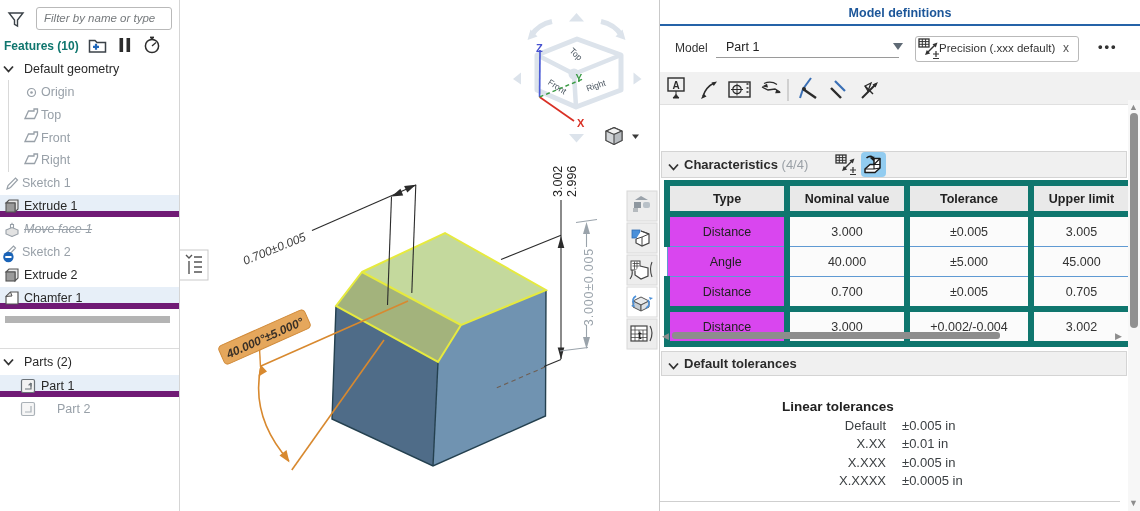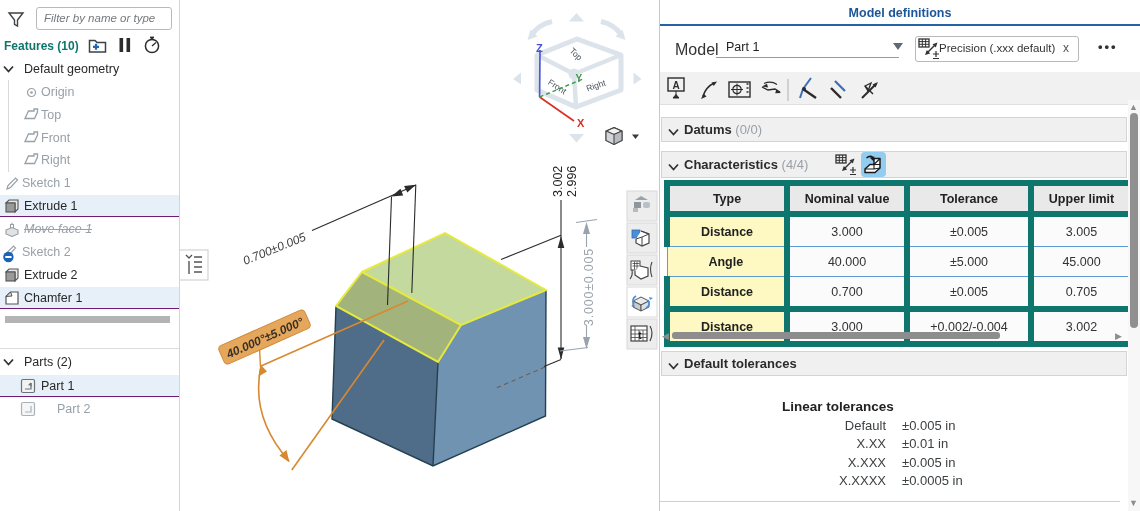--- a/index.html
+++ b/index.html
@@ -5,37 +5,37 @@
   html,body{margin:0;padding:0;}
   body{font-family:"Liberation Sans",sans-serif;background:#fff;}
   #app{position:relative;width:1140px;height:511px;overflow:hidden;background:#fff;}
   .abs{position:absolute;}
   
   #left{position:absolute;left:0;top:0;width:180px;height:511px;background:#fff;border-right:1px solid #d5d5d5;box-sizing:border-box;}
   #filterbox{position:absolute;left:36px;top:7px;width:136px;height:23px;border:1px solid #b9b9b9;border-radius:3px;box-sizing:border-box;color:#75797c;font-style:italic;font-size:11.5px;line-height:21px;padding-left:7px;}
   .trow{position:absolute;left:0;width:179px;height:22px;font-size:12.5px;color:#282828;line-height:22px;white-space:nowrap;}
   .trow .lbl{position:absolute;top:0;}
   .grey{color:#98a0a8;padding-left:10px;}
-  .sel{background:#e7eff8;border-bottom:1px solid #701a75;box-sizing:border-box;}
+  .sel{background:#e7eff8;border-bottom:6px solid #701a75;box-sizing:border-box;}
   .chev{position:absolute;top:5px;}
   
   #right{position:absolute;left:660px;top:0;width:480px;height:511px;background:#fff;}
   #rborder{position:absolute;left:659px;top:0;width:1px;height:511px;background:#c9c9c9;}
   #tabtitle{position:absolute;left:0;top:6px;width:480px;text-align:center;color:#1c5699;font-weight:bold;font-size:12.5px;}
   #tabline{position:absolute;left:0;top:24px;width:480px;height:2px;background:#2563a8;}
   #toolbar2{position:absolute;left:0;top:72px;width:480px;height:33px;background:#f1f1f1;border-bottom:1px solid #e0e0e0;box-sizing:border-box;}
   .secbar{position:absolute;left:1px;width:466px;height:25px;background:#f0f0f0;border:1px solid #d4d4d4;box-sizing:border-box;font-size:13px;font-weight:bold;color:#2b2b2b;line-height:23px;}
   .secbar .cnt{font-weight:normal;color:#9aa0a6;}
   .secbar svg{vertical-align:-2px;}
   table#chars{position:absolute;left:4px;top:180px;border-collapse:collapse;table-layout:fixed;font-size:12.5px;}
   #chars th,#chars td{border:6px solid #0f766e;text-align:center;padding:0;height:29px;overflow:hidden;}
   #chars th{height:25px;}
   #chars th{background:#e9e9e9;font-weight:bold;color:#222;}
   #chars td{background:#fbfbfb;color:#333;}
-  #chars td.tp{background:#fef9c3;font-weight:bold;color:#222;}
+  #chars td.tp{background:#d946ef;font-weight:normal;color:#222;}
   #chars tr.selr td{border-top:1px solid #5f9ad3;border-bottom:1px solid #5f9ad3;}
   #chars tr.selr td.tp{border-left:1px solid #5f9ad3;}
   #chars tr.r1 td{border-bottom:1px solid #5f9ad3;}
   #chars tr.r3 td{border-top:1px solid #5f9ad3;}
   
   .vsb{position:absolute;left:468px;top:100px;width:12px;height:411px;background:#f7f7f7;}
   .vthumb{position:absolute;left:470px;top:113px;width:8px;height:215px;background:#909090;border-radius:4px;}
   .hsb-thumb{position:absolute;left:12px;top:332px;width:328px;height:7px;background:#8d8d8d;border-radius:3px;}
   .arr{position:absolute;color:#8d8d8d;font-size:9px;}
   
@@ -307,21 +307,21 @@
       <path d="M631 330 l16 0 M635 326 l0 15 M639 330 l0 11 M643 330 l0 11 M631 334 l16 0 M631 337.5 l16 0" stroke="#444" stroke-width="0.8"></path>
       <text x="640" y="339" font-size="10" font-weight="bold" fill="#222" text-anchor="middle">t</text>
       <path d="M650 326 q4 7 0 15" stroke="#444" stroke-width="1.2" fill="none"></path>
     </g>
   </svg>
 
   <div id="rborder"></div>
   <div id="right">
     <div id="tabtitle">Model definitions</div>
     <div id="tabline"></div>
-    <div class="abs" style="left:15px;top:41px;font-size:16px;color:#333;">Model</div>
+    <div class="abs" style="left:15px;top:41px;font-size:12px;color:#333;">Model</div>
     <div class="abs" style="left:66px;top:40px;font-size:12.5px;color:#222;">Part 1</div>
     <div class="abs" style="left:56px;top:57px;width:183px;height:1px;background:#9a9a9a;"></div>
     <svg class="abs" style="left:233px;top:43px" width="10" height="8" viewBox="0 0 10 8">
         <path d="M0 0 L10 0 L5 7 Z" fill="#5f6a75"></path>
       </svg>
 
     <div class="abs" style="left:255px;top:36px;width:164px;height:26px;border:1px solid #b9b9b9;border-radius:3px;box-sizing:border-box;background:#fff;"></div>
     <svg class="abs" style="left:258px;top:38px" width="23" height="22" viewBox="0 0 23 22">
       <rect x="1" y="1" width="10" height="8" fill="none" stroke="#333" stroke-width="1.3"></rect>
       <path d="M1 3.6 L11 3.6 M1 6.3 L11 6.3 M4.3 1 L4.3 9 M7.6 1 L7.6 9" stroke="#333" stroke-width="1"></path>
@@ -376,25 +376,20 @@
       </g>
 
       <g transform="translate(194,0)">
         <path d="M2 21 L16 7" stroke="#2b2b2b" stroke-width="2"></path>
         <path d="M18 5 L12.5 7.5 L15.5 10.5 Z" fill="#2b2b2b"></path>
         <path d="M5 9 L13 17" stroke="#2b2b2b" stroke-width="1.4"></path>
         <path d="M5 9 L11 6 L8 14 Z" fill="none" stroke="#2b2b2b" stroke-width="1.3"></path>
       </g>
     </svg>
 
-    <div class="secbar" style="top:117px;">
-      <svg style="margin:0 5px 0 6px" width="11" height="8" viewBox="0 0 11 8">
-          <path d="M1 1.5 L5.5 6.5 L10 1.5" fill="none" stroke="#333" stroke-width="1.8"></path>
-        </svg>Datums <span class="cnt">(0/0)</span>
-    </div>
 
     <div class="secbar" style="top:151px;height:27px;line-height:25px;">
       <svg style="margin:0 5px 0 6px" width="11" height="8" viewBox="0 0 11 8">
           <path d="M1 1.5 L5.5 6.5 L10 1.5" fill="none" stroke="#333" stroke-width="1.8"></path>
         </svg>Characteristics <span class="cnt">(4/4)</span>
     </div>
     <svg class="abs" style="left:175px;top:154px" width="23" height="22" viewBox="0 0 23 22">
       <rect x="1" y="1" width="10" height="8" fill="none" stroke="#333" stroke-width="1.3"></rect>
       <path d="M1 3.6 L11 3.6 M1 6.3 L11 6.3 M4.3 1 L4.3 9 M7.6 1 L7.6 9" stroke="#333" stroke-width="1"></path>
       <path d="M17.5 6.5 L9 15" stroke="#333" stroke-width="1.4"></path>

